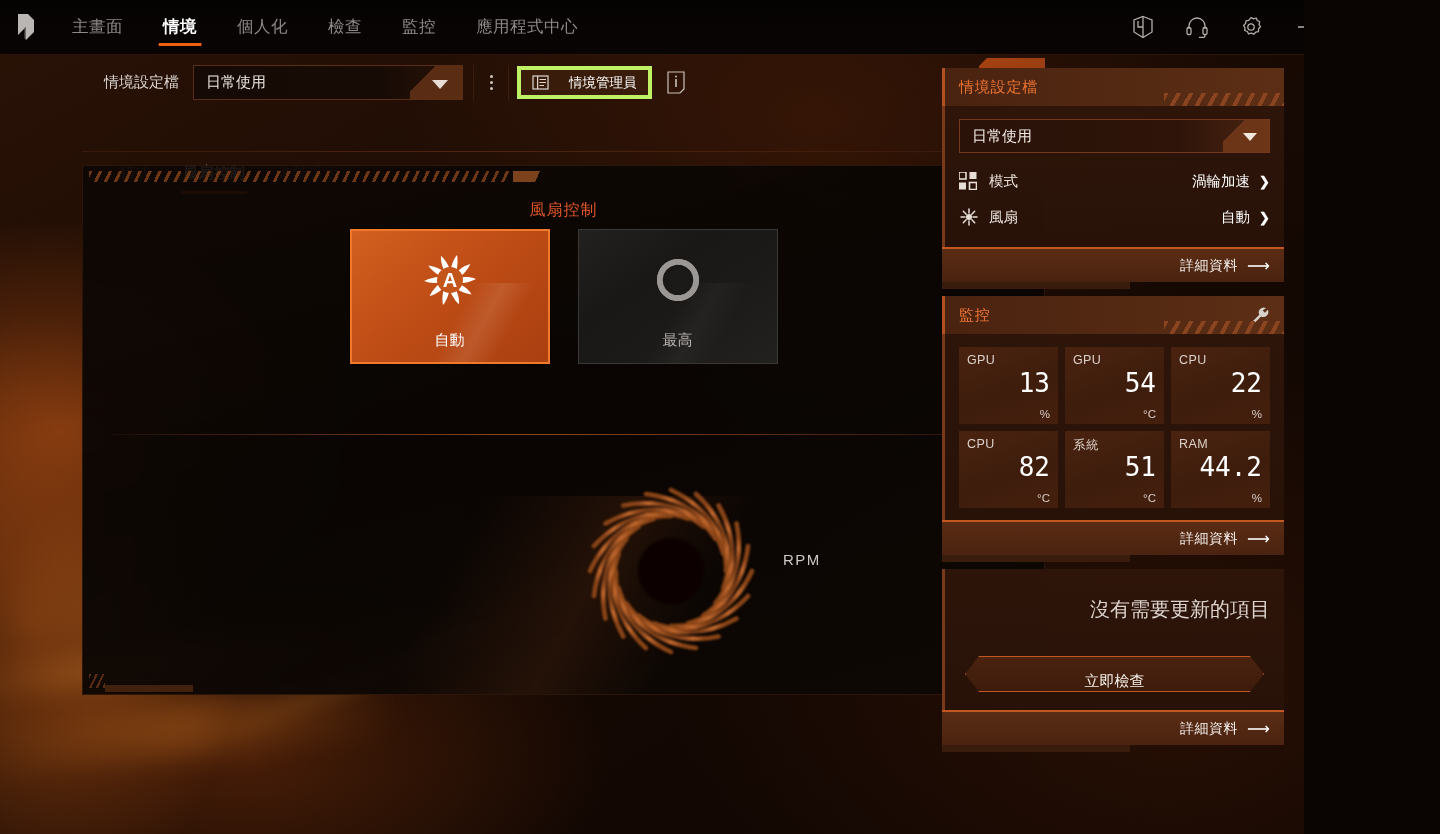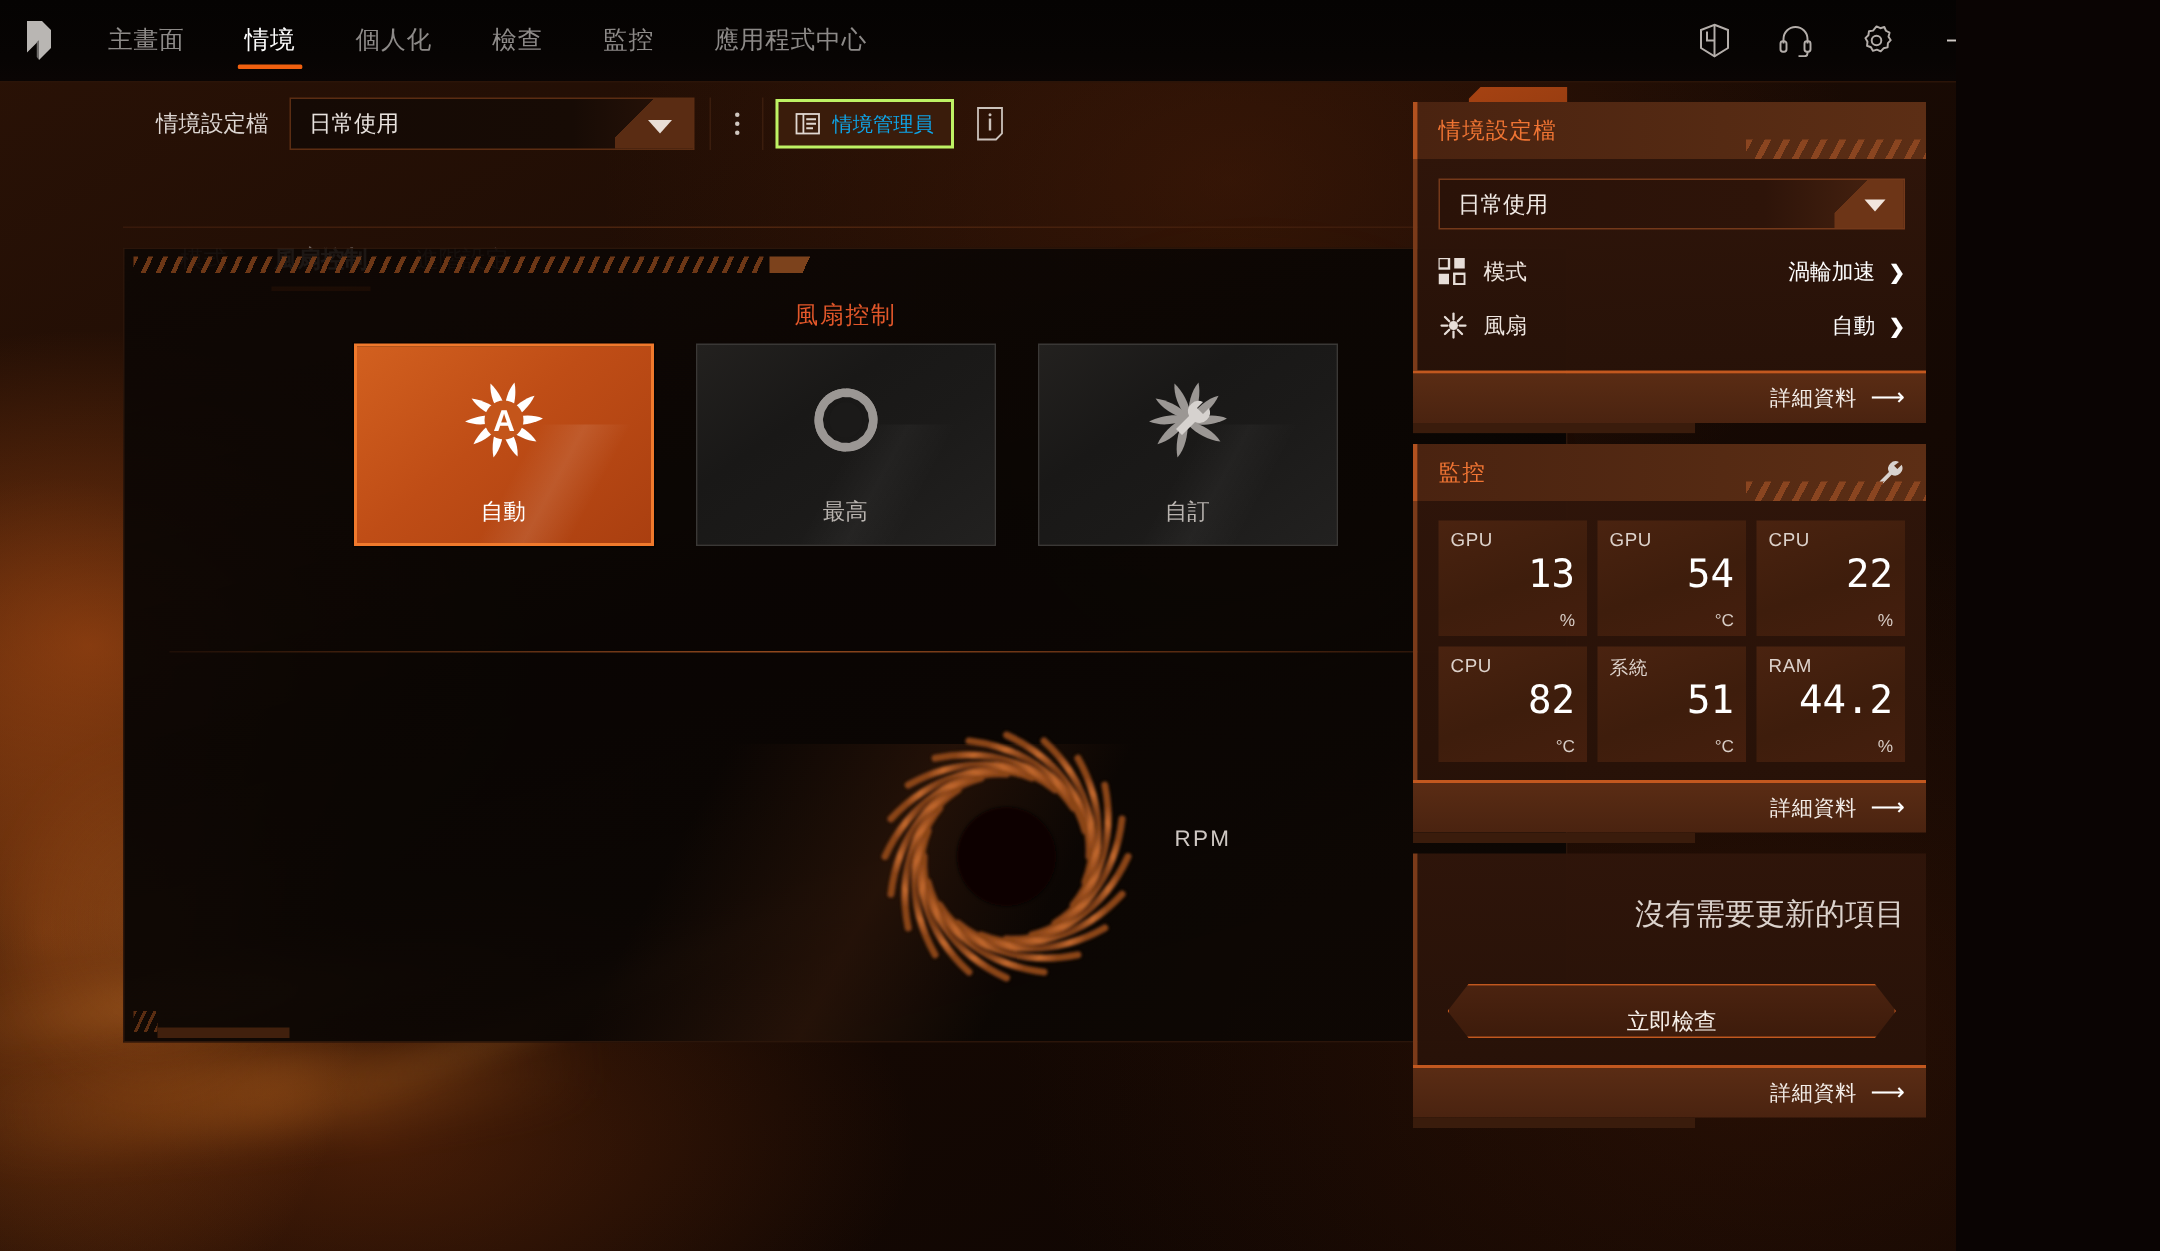--- a/index.html
+++ b/index.html
@@ -43,21 +43,21 @@
     background:linear-gradient(180deg,#050302 0%, #070403 70%, #0a0504 100%);
     display:flex; align-items:center; z-index:20;
     border-bottom:1px solid #2b1408;
   }
   .logo-mark{ width:52px; height:55px; display:flex; align-items:center; justify-content:center; }
   .nav{ display:flex; align-items:stretch; height:55px; }
   .nav-item{
     position:relative; display:flex; align-items:center; padding:0 20px;
     font-size:16.5px; color:#8d8a88; letter-spacing:.5px; cursor:default;
   }
-  .nav-item.active{ color:#ffffff; font-weight:normal; }
+  .nav-item.active{ color:#ffffff; font-weight:bold; }
   .nav-item.active::after{
     content:""; position:absolute; left:50%; transform:translateX(-50%);
     bottom:9px; width:58%; height:3px; background:#f0600f; border-radius:1px;
   }
   .tb-right{ margin-left:auto; display:flex; align-items:center; height:55px; }
   .tb-btn{ width:54px; height:55px; display:flex; align-items:center; justify-content:center; cursor:default; }
   .tb-btn svg{ display:block; }
 
   
   .work{ position:absolute; left:0; top:55px; width:1045px; height:779px; z-index:10; }
@@ -75,22 +75,22 @@
     background:linear-gradient(135deg, transparent 0 30%, #5a2c13 30%);
     display:flex; align-items:center; justify-content:center;
   }
   .caret i{ width:0;height:0;border-left:8px solid transparent;border-right:8px solid transparent;
     border-top:9px solid #e8ded6; display:block; margin-top:3px; margin-left:8px;}
   .dots-btn{ width:36px; height:35px; display:flex; flex-direction:column; align-items:center;
     justify-content:center; gap:3px; margin-left:10px; cursor:default;
     border-left:1px solid #3b1d0d; border-right:1px solid #3b1d0d; }
   .dots-btn b{ width:3px; height:3px; background:#cfc6c0; border-radius:50%; display:block; }
   .mgr-btn{
-    height:33px; margin-left:8px; display:flex; align-items:center; gap:8px; padding:0 11px;
-    background:#3a1c0b; border:2px solid #bef264; font-size:13.5px; color:#0ea5e9; cursor:default;
+    height:33px; margin-left:8px; display:flex; align-items:center; gap:20px; padding:0 11px;
+    background:#3a1c0b; border:4px solid #bef264; font-size:13.5px; color:#ffffff; cursor:default;
   }
   .info-btn{ width:24px; height:26px; margin-left:12px; display:flex; align-items:center; justify-content:center; cursor:default; }
 
   .subtabs{ position:absolute; left:104px; top:108px; display:flex; gap:0; }
   .subtab{ position:relative; padding:0 16px 10px; font-size:15.5px; color:#8c8682; cursor:default; }
   .subtab.active{ color:#ffffff; font-weight:bold; }
   .subtab.active::after{
     content:""; position:absolute; left:14px; right:14px; bottom:0; height:3px; background:#f0600f;
   }
   .subtab-rule{ position:absolute; left:82px; top:96px; width:963px; height:1px;
@@ -441,43 +441,20 @@
                 <use href="#bladeB" transform="rotate(300 37 37)"></use>
                 <use href="#bladeB" transform="rotate(320 37 37)"></use>
                 <use href="#bladeB" transform="rotate(340 37 37)"></use>
               </g>
               <ellipse cx="37" cy="37" rx="11" ry="12" fill="#1b1a19"></ellipse>
             </svg>
           </div>
           <div class="mode-label">最高</div>
         </div>
 
-        <div class="mode-card idle">
-          <div class="mode-ico">
-            <svg width="74" height="74" viewBox="0 0 74 74">
-              <g fill="#9b9794">
-                <g id="bladeC">
-                    <path d="M37 37 C37 26 39 18 44 12 C45.5 19 44 29 40.5 35 Z"></path>
-                  </g>
-                <use href="#bladeC" transform="rotate(36 37 37)"></use>
-                <use href="#bladeC" transform="rotate(72 37 37)"></use>
-                <use href="#bladeC" transform="rotate(108 37 37)"></use>
-                <use href="#bladeC" transform="rotate(180 37 37)"></use>
-                <use href="#bladeC" transform="rotate(216 37 37)"></use>
-                <use href="#bladeC" transform="rotate(252 37 37)"></use>
-                <use href="#bladeC" transform="rotate(288 37 37)"></use>
-                <use href="#bladeC" transform="rotate(324 37 37)"></use>
-              </g>
-              <g fill="#d6d2cf">
-                <path d="M47 25 a7 7 0 0 0 -9.3 9.3 L29 43 l4 4 8.7-8.7 A7 7 0 0 0 51 29 l-4 4 -4-4 z"></path>
-              </g>
-            </svg>
-          </div>
-          <div class="mode-label">自訂</div>
-        </div>
       </div>
 
       <div class="divider"></div>
 
       <div class="rpm-zone">
         <div class="fan-big">
           <svg width="190" height="190" viewBox="0 0 190 190">
             <defs>
               <radialGradient id="fg" cx="50%" cy="50%" r="50%">
                 <stop offset="30%" stop-color="#4a2008"></stop>

